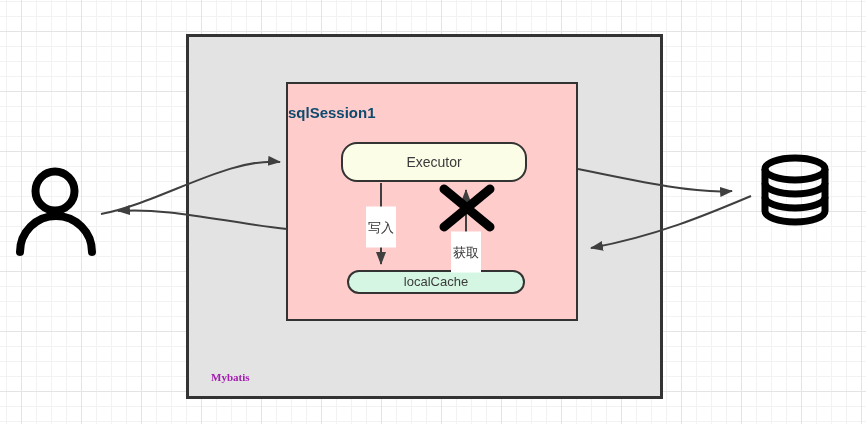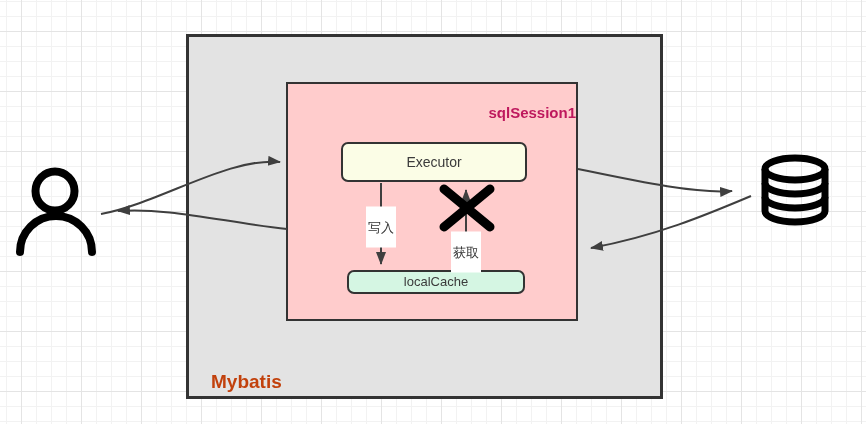--- a/index.html
+++ b/index.html
@@ -17,34 +17,34 @@
     background-size: 60px 60px, 60px 60px, 15px 15px, 15px 15px;
     background-position: 21px 31px, 21px 31px, 6px 1px, 6px 1px;
   }
 
   .mybatis-box {
     position: absolute; left: 186px; top: 34px; width: 477px; height: 365px;
     background: #e3e3e3; border: 3px solid #333333; z-index: 1;
   }
   .mybatis-label {
     position: absolute; left: 22px; top: 334px;
-    font-size: 19px; font-weight: bold; color: #c2410c; white-space: nowrap;
+    font-size: 11px; font-weight: bold; color: #a21caf; white-space: nowrap; font-family: Liberation Serif, serif;
   }
 
   .session-box {
     position: absolute; left: 286px; top: 82px; width: 292px; height: 239px;
     background: #ffcccc; border: 2px solid #333333; z-index: 2;
   }
   .session-title {
     position: absolute; left: 0; top: 20px; width: 100%;
-    text-align: right; font-size: 15px; font-weight: bold; color: #be185d;
+    text-align: left; font-size: 15px; font-weight: bold; color: #0c4a6e;
   }
 
   .node {
-    position: absolute; z-index: 3; border: 2px solid #333333; border-radius: 7px;
+    position: absolute; z-index: 3; border: 2px solid #333333; border-radius: 16px;
     text-align: center; color: #3b3b3b; font-size: 13px;
   }
   .node-executor {
     left: 341px; top: 142px; width: 186px; height: 40px;
     background: #fbfde6; line-height: 36px; font-size: 14px;
   }
   .node-localcache {
     left: 347px; top: 270px; width: 178px; height: 24px;
     background: #d5f6e3; line-height: 20px;
   }

